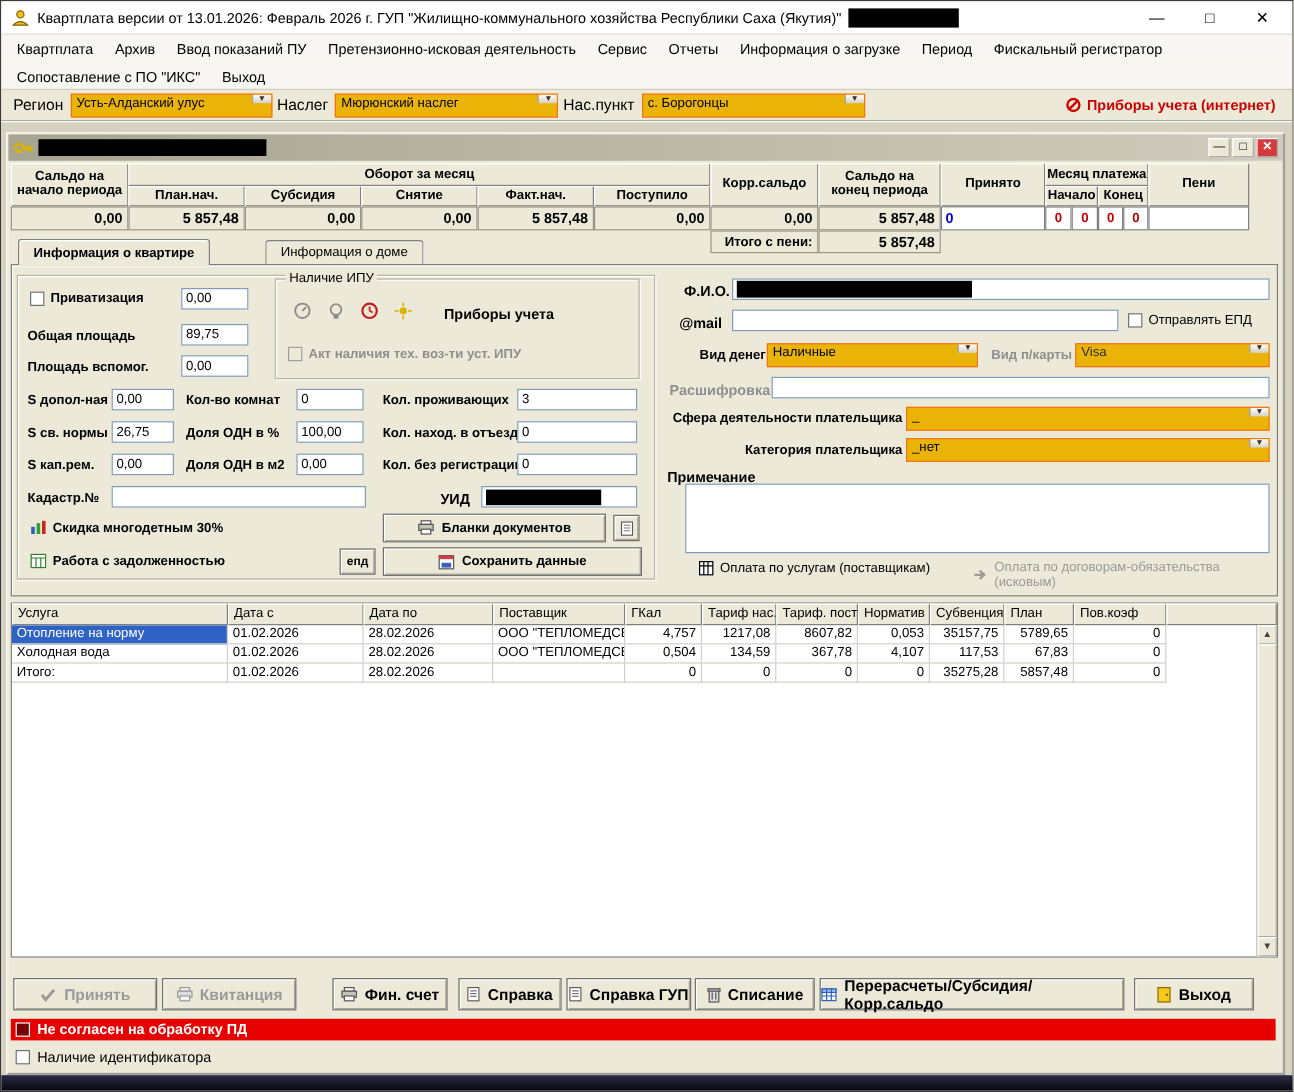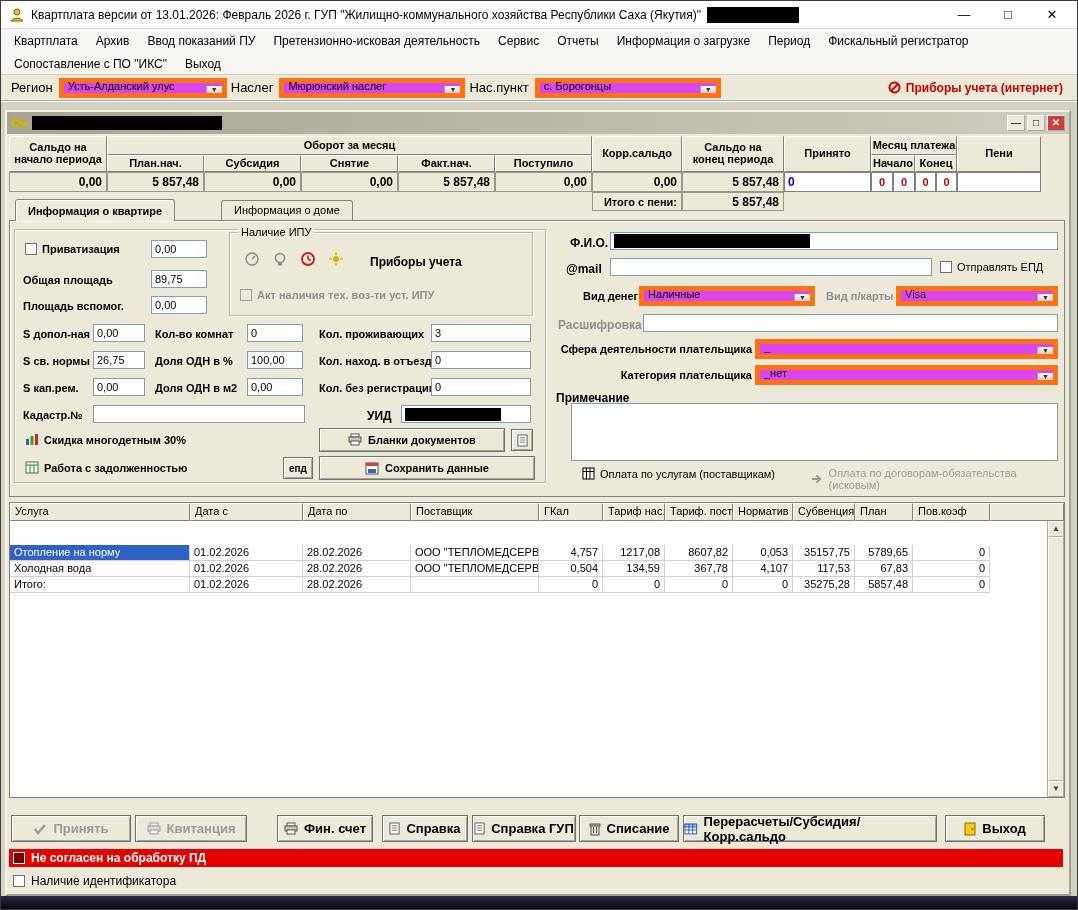--- a/index.html
+++ b/index.html
@@ -16,21 +16,21 @@
   .win-controls { margin-left:auto; display:flex; gap:22px; padding-right:6px; }
   .winbtn { width:22px; text-align:center; font-size:13px; cursor:default; }
 
   .menubar { background:#f7f6f2; display:flex; align-items:center; padding:0 4px; }
   .menubar.r1 { height:24px; }
   .menubar.r2 { height:22px; border-bottom:1px solid #d0cdc0; }
   .menuitem { padding:2px 9px; font-size:12px; white-space:nowrap; }
 
   .locbar { height:27px; background:#ece9d8; display:flex; align-items:center; padding:0 6px; border-bottom:2px groove #fff; }
   .loclabel { font-size:13px; margin:0 6px 0 4px; }
-  .combo { display:flex; align-items:flex-end; background:#d946ef; border:5px solid #f97316; height:20px; }
+  .combo { display:flex; align-items:flex-start; background:#eab308; border:1px solid #f97316; height:20px; }
   .combo .cval { flex:1; padding:1px 4px; font-size:11px; white-space:nowrap; overflow:hidden; }
   .combo .carrow { width:16px; background:linear-gradient(#fdfdfb,#d6d2c2); border-left:1px solid #a0a8b8; display:flex; align-items:center; justify-content:center; font-size:7px; color:#303030; }
   .combo.gray .cval { color:#8a8a8a; }
   .meters-status { margin-left:auto; display:flex; align-items:center; gap:5px; font-weight:bold; color:#cc0000; font-size:12px; padding-right:8px; }
 
   
   .mdi { position:absolute; left:0; top:101px; width:1078px; height:795px; background:#d6d2c2; padding:8px 4px 0 4px; }
   .child { position:relative; width:1066px; height:786px; background:#ece9d8; border:2px outset #f4f2e8; }
   .child-titlebar { height:22px; background:linear-gradient(90deg,#a8a492,#cfccbd); display:flex; align-items:center; padding:0 4px; }
   .child-titlebar .title-redact2 { width:190px; height:14px; margin-left:4px; }
@@ -70,26 +70,26 @@
   .cbx.gray { background:#ece9d8; border-color:#a0a0a0; }
   .cbrow { position:absolute; display:flex; align-items:center; gap:5px; }
 
   .flatbtn { position:absolute; display:flex; align-items:center; gap:5px; font-weight:bold; font-size:11px; }
   .btn3d { position:absolute; background:#ece9d8; border:1px solid #707070; box-shadow:inset 1px 1px 0 #fff, inset -1px -1px 0 #a8a49c; display:flex; align-items:center; justify-content:center; gap:6px; font-weight:bold; font-size:11px; }
 
   
   .svc { position:absolute; left:2px; top:368px; width:1056px; height:296px; background:#fff; border:1px solid #808080; display:flex; flex-direction:column; }
   .svc-head { display:flex; height:18px; flex:none; }
   .svc-hcell { background:#ece9d8; border:1px solid; border-color:#fff #808080 #808080 #fff; font-size:11px; padding:1px 4px; white-space:nowrap; overflow:hidden; flex:none; }
-  .svc-body { position:relative; flex:1; overflow:hidden;margin-top:24px; }
+  .svc-body { position:relative; flex:1; overflow:hidden; }
   .svc-row { display:flex; height:16px; }
   .svc-cell { border-right:1px solid #d4d0c8; border-bottom:1px solid #d4d0c8; font-size:11px; padding:1px 4px; white-space:nowrap; overflow:hidden; flex:none; }
   .svc-cell.num { text-align:right; }
   .svc-cell.sel { background:#2f62c5; color:#fff; }
-  .c0{width:180px}.c1{width:113px}.c2{width:108px}.c3{width:128px}.c4{width:64px}.c5{width:62px}.c6{width:68px}.c7{width:60px}.c8{width:62px}.c9{width:58px}.c10{width:77px}.cfill{flex:1}
+  .c0{width:180px}.c1{width:113px}.c2{width:108px}.c3{width:110px}.c4{width:64px}.c5{width:62px}.c6{width:68px}.c7{width:60px}.c8{width:62px}.c9{width:58px}.c10{width:77px}.cfill{flex:1}
   .vscroll { position:absolute; right:0; top:18px; bottom:0; width:17px; background:#f2f0e4; border-left:1px solid #b0ac9c; display:flex; flex-direction:column; }
   .sbtn { height:16px; background:#ece9d8; border:1px outset #fff; font-size:8px; text-align:center; line-height:14px; color:#404040; flex:none; }
   .sthumb { flex:1; margin:0; background:#ece9d8; border:1px outset #fff; }
 
   
   .fbtn { position:absolute; top:681px; height:27px; background:#ece9d8; border:1px solid #707070; box-shadow:inset 1px 1px 0 #fff, inset -1px -1px 0 #a8a49c; display:flex; align-items:center; justify-content:center; gap:6px; font-weight:bold; font-size:13px; }
   .fbtn.disabled { color:#9a9a9a; }
   .consent { position:absolute; left:2px; top:715px; width:1054px; height:18px; background:#e60000; display:flex; align-items:center; gap:6px; padding:0 4px; color:#fff; font-weight:bold; font-size:12px; }
   .consent .cbx { background:#7a0000; border:1px solid #fff; }
   .identrow { position:absolute; left:6px; top:740px; display:flex; align-items:center; gap:6px; font-size:12px; }

